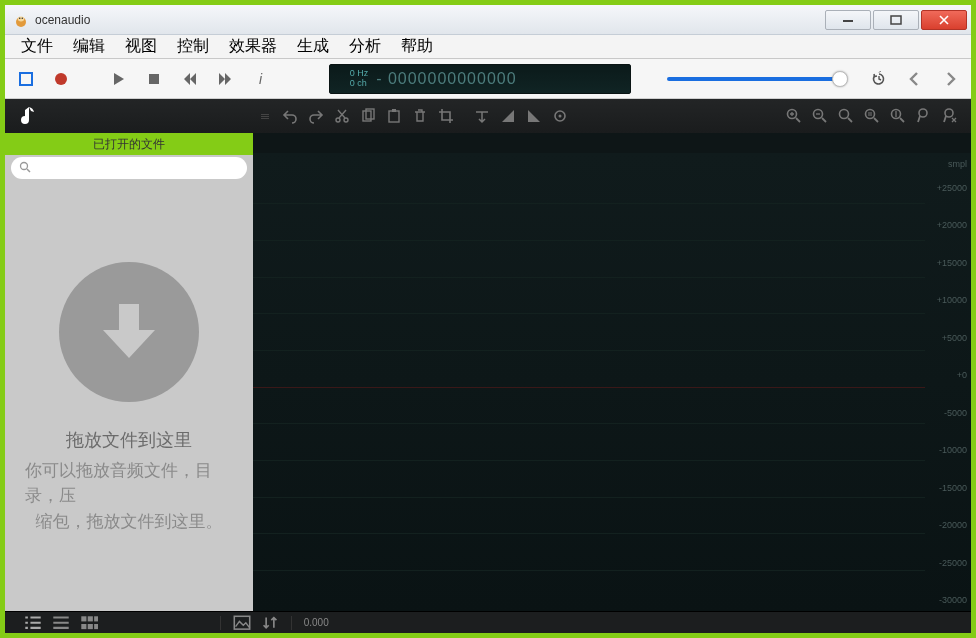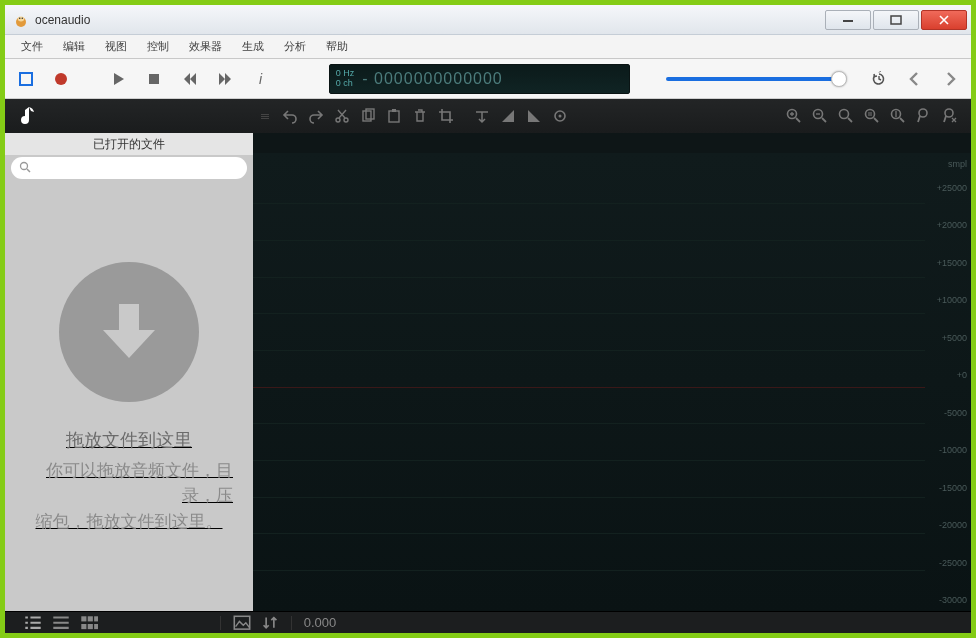--- a/index.html
+++ b/index.html
@@ -8,60 +8,60 @@
   
   .titlebar { height: 30px; background: linear-gradient(#f5f7fa, #e1e6ec); display: flex; align-items: center; padding: 0 4px 0 8px; border-bottom: 1px solid #c5cdd6; }
   .titlebar .app-icon { width: 16px; height: 16px; margin-right: 6px; }
   .titlebar .title { font-size: 12px; color: #333; flex: 1; }
   .winbtns { display: flex; gap: 0; }
   .winbtn { width: 46px; height: 20px; border: 1px solid #aab0b8; background: linear-gradient(#f4f6f9,#dfe5ec); display: flex; align-items: center; justify-content: center; border-radius: 2px; margin-left: 2px; }
   .winbtn.close { background: linear-gradient(#f06a5a,#d9402e); border-color: #b23326; }
   .winbtn svg { width: 12px; height: 10px; }
   
   .menubar { height: 24px; background: #f4f4f4; border-bottom: 1px solid #c8c8c8; display: flex; align-items: center; padding: 0 6px; }
-  .menubar span { font-size: 11px; color: #404040; padding: 3px 10px; cursor: default; }
+  .menubar span { font-size: 16px; color: #000000; padding: 3px 10px; cursor: default; }
   
   .transport { height: 40px; background: #f6f6f6; border-bottom: 1px solid #cfcfcf; display: flex; align-items: center; padding: 0 10px; gap: 14px; }
   .tbtn { width: 22px; height: 22px; display: flex; align-items: center; justify-content: center; color: #555; }
   .tbtn svg { width: 16px; height: 16px; }
   .rec-dot { width: 12px; height: 12px; border-radius: 50%; background: #c0392b; }
-  .lcd { width: 308px; height: 30px; background: linear-gradient(#0b1a1a,#102424); border: 1px solid #0a1414; border-radius: 2px; display: flex; align-items: center; padding: 0 6px; gap: 8px; }
+  .lcd { width: 308px; height: 30px; background: linear-gradient(#0b1a1a,#102424); border: 1px solid #0a1414; border-radius: 2px; display: flex; align-items: center; padding: 0 20px; gap: 8px; }
   .lcd-left { display: flex; flex-direction: column; font-size: 9px; color: #5aa; line-height: 1.1; }
   .lcd-main { font-family: Liberation Sans, sans-serif; font-size: 16px; color: #4c7c7c; letter-spacing: 1px; }
   .slider { flex: 0 0 180px; height: 4px; background: #1a6ee0; position: relative; border-radius: 2px; margin: 0 8px; }
   .slider .thumb { position: absolute; right: -1px; top: -6px; width: 16px; height: 16px; border-radius: 50%; background: #fff; border: 1px solid #bbb; box-shadow: 0 0 2px rgba(0,0,0,.3); }
   .transport .spacer { flex: 1; }
   
   .darktb { height: 34px; background: linear-gradient(#232526,#1a1c1d); display: flex; align-items: center; padding: 0 8px; color: #9a9a9a; }
   .darktb .logo { width: 26px; height: 26px; margin-right: 6px; }
   .darktb .grip { width: 8px; display: flex; flex-direction: column; gap: 1px; margin: 0 8px; }
   .darktb .grip span { height: 1px; background: #444; }
   .darktb .dbtn { width: 24px; height: 24px; display: flex; align-items: center; justify-content: center; color: #777; margin: 0 1px; }
   .darktb .dbtn svg { width: 16px; height: 16px; }
   .darktb .flex { flex: 1; }
   
   .main { flex: 1; display: flex; background: #0e1617; min-height: 0; }
   .sidebar { width: 248px; background: #c9c9c9; display: flex; flex-direction: column; position: relative; }
-  .sb-head { height: 22px; font-size: 12px; color: #333; display: flex; align-items: center; justify-content: center; background: #e5e5e5; }
+  .sb-head { height: 22px; font-size: 12px; color: #333; display: flex; align-items: center; justify-content: center; background: #84cc16; }
   .sb-search { margin: 2px 6px 6px 6px; height: 22px; background: #fff; border-radius: 11px; display: flex; align-items: center; padding: 0 8px; }
   .sb-search svg { width: 12px; height: 12px; color: #999; margin-right: 4px; }
   .sb-search input { border: none; outline: none; font-size: 12px; flex: 1; background: transparent; }
-  .sb-drop { flex: 1; display: flex; flex-direction: column; align-items: center; justify-content: center; text-align: right; padding: 0 20px; text-decoration: underline; }
+  .sb-drop { flex: 1; display: flex; flex-direction: column; align-items: center; justify-content: center; text-align: left; padding: 0 20px; }
   .drop-circle { width: 140px; height: 140px; border-radius: 50%; background: #9a9a9a; display: flex; align-items: center; justify-content: center; margin-bottom: 26px; }
   .drop-circle svg { width: 80px; height: 80px; color: #c9c9c9; }
   .drop-h { font-size: 18px; color: #6b6b6b; font-weight: 500; margin-bottom: 6px; }
   .drop-s { font-size: 17px; color: #8a8a8a; line-height: 1.5; }
   
   .wave { flex: 1; position: relative; background: linear-gradient(#101b1c,#0a1314); margin-top: 20px; }
   .ruler-y { position: absolute; right: 0; top: 24px; bottom: 0; width: 46px; display: flex; flex-direction: column; justify-content: space-between; font-size: 9px; color: #4a5a5a; text-align: right; padding: 6px 4px 6px 0; }
   .ruler-y .unit { position: absolute; right: 4px; top: -18px; font-size: 9px; color: #4a5a5a; }
   .hline { position: absolute; left: 0; right: 46px; height: 1px; background: #13211f; }
   .hline.zero { background: #3a1818; }
   
-  .bottom { height: 22px; background: #1c1e1f; border-top: 1px solid #000; display: flex; align-items: center; padding: 0 19px; color: #888; font-size: 13px; gap: 10px; }
+  .bottom { height: 22px; background: #1c1e1f; border-top: 1px solid #000; display: flex; align-items: center; padding: 0 19px; color: #888; font-size: 10px; gap: 10px; }
   .bottom .bbtn { width: 18px; height: 16px; display: flex; align-items: center; justify-content: center; }
   .bottom .sep { width: 1px; height: 14px; background: #333; margin: 0 2px; }
   .bottom .filler { flex: 1; }
 </style>
 </head>
 <body>
 
 <div class="window">
 
   <div class="titlebar">

